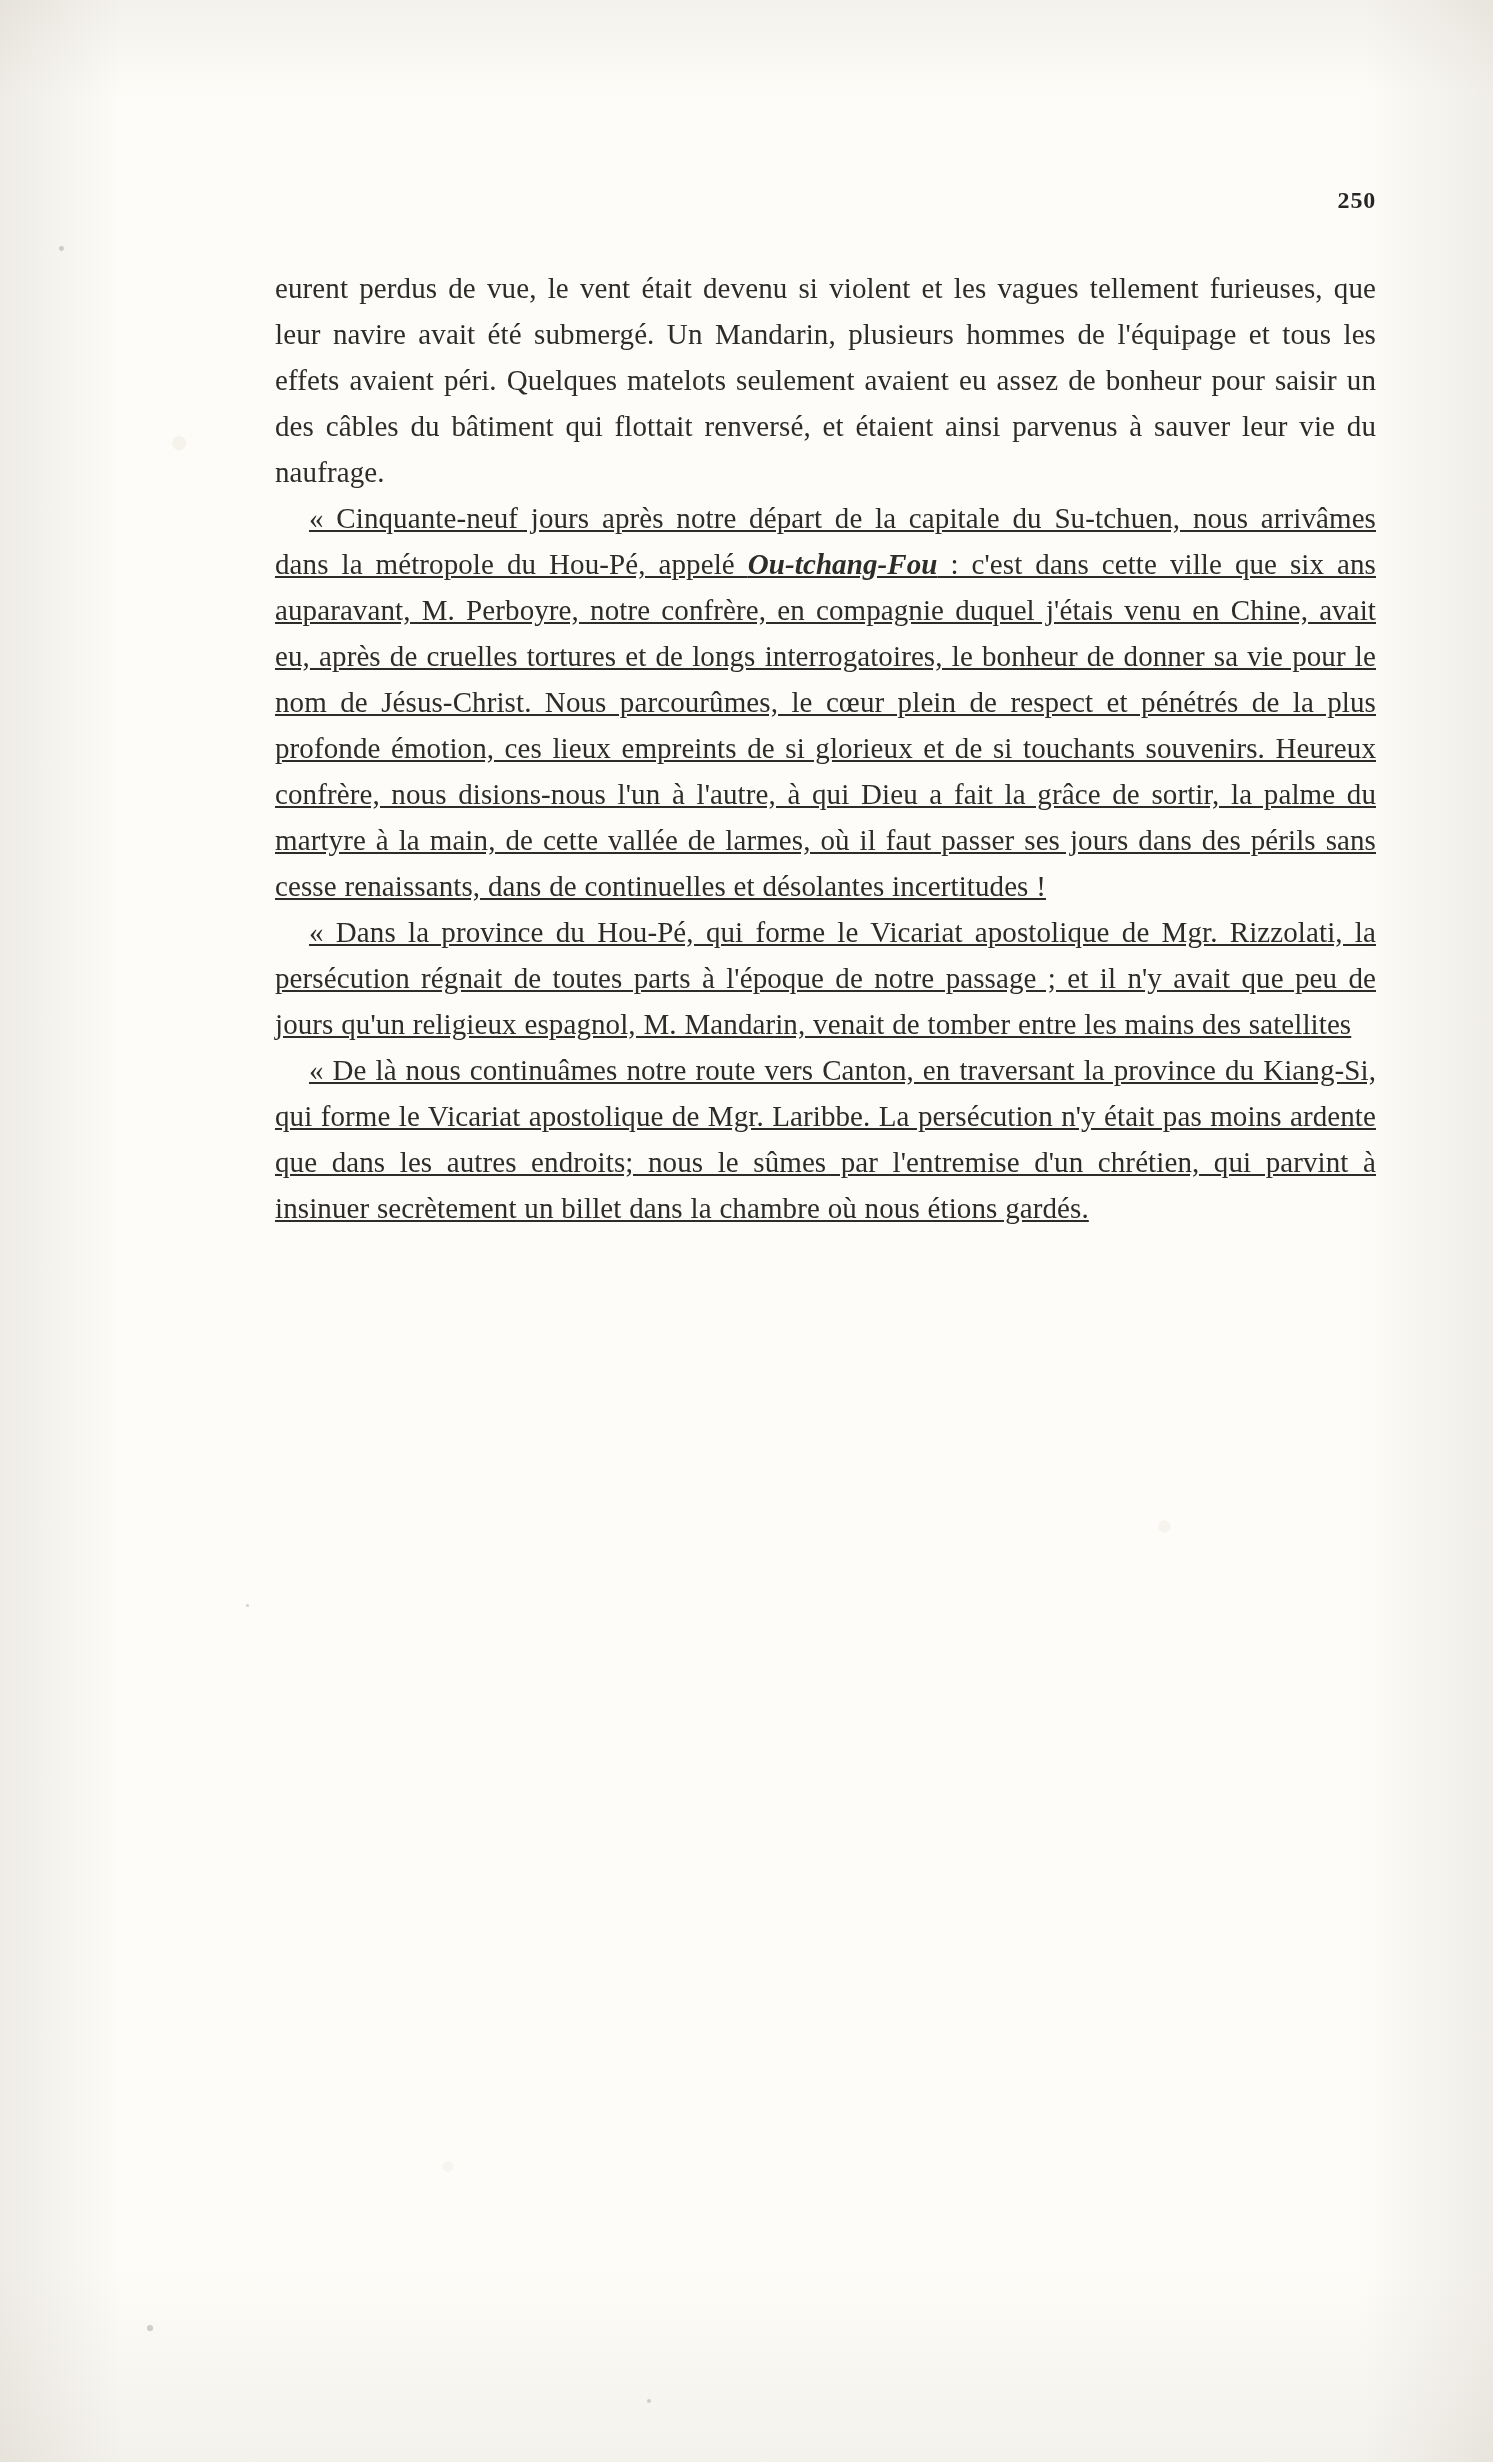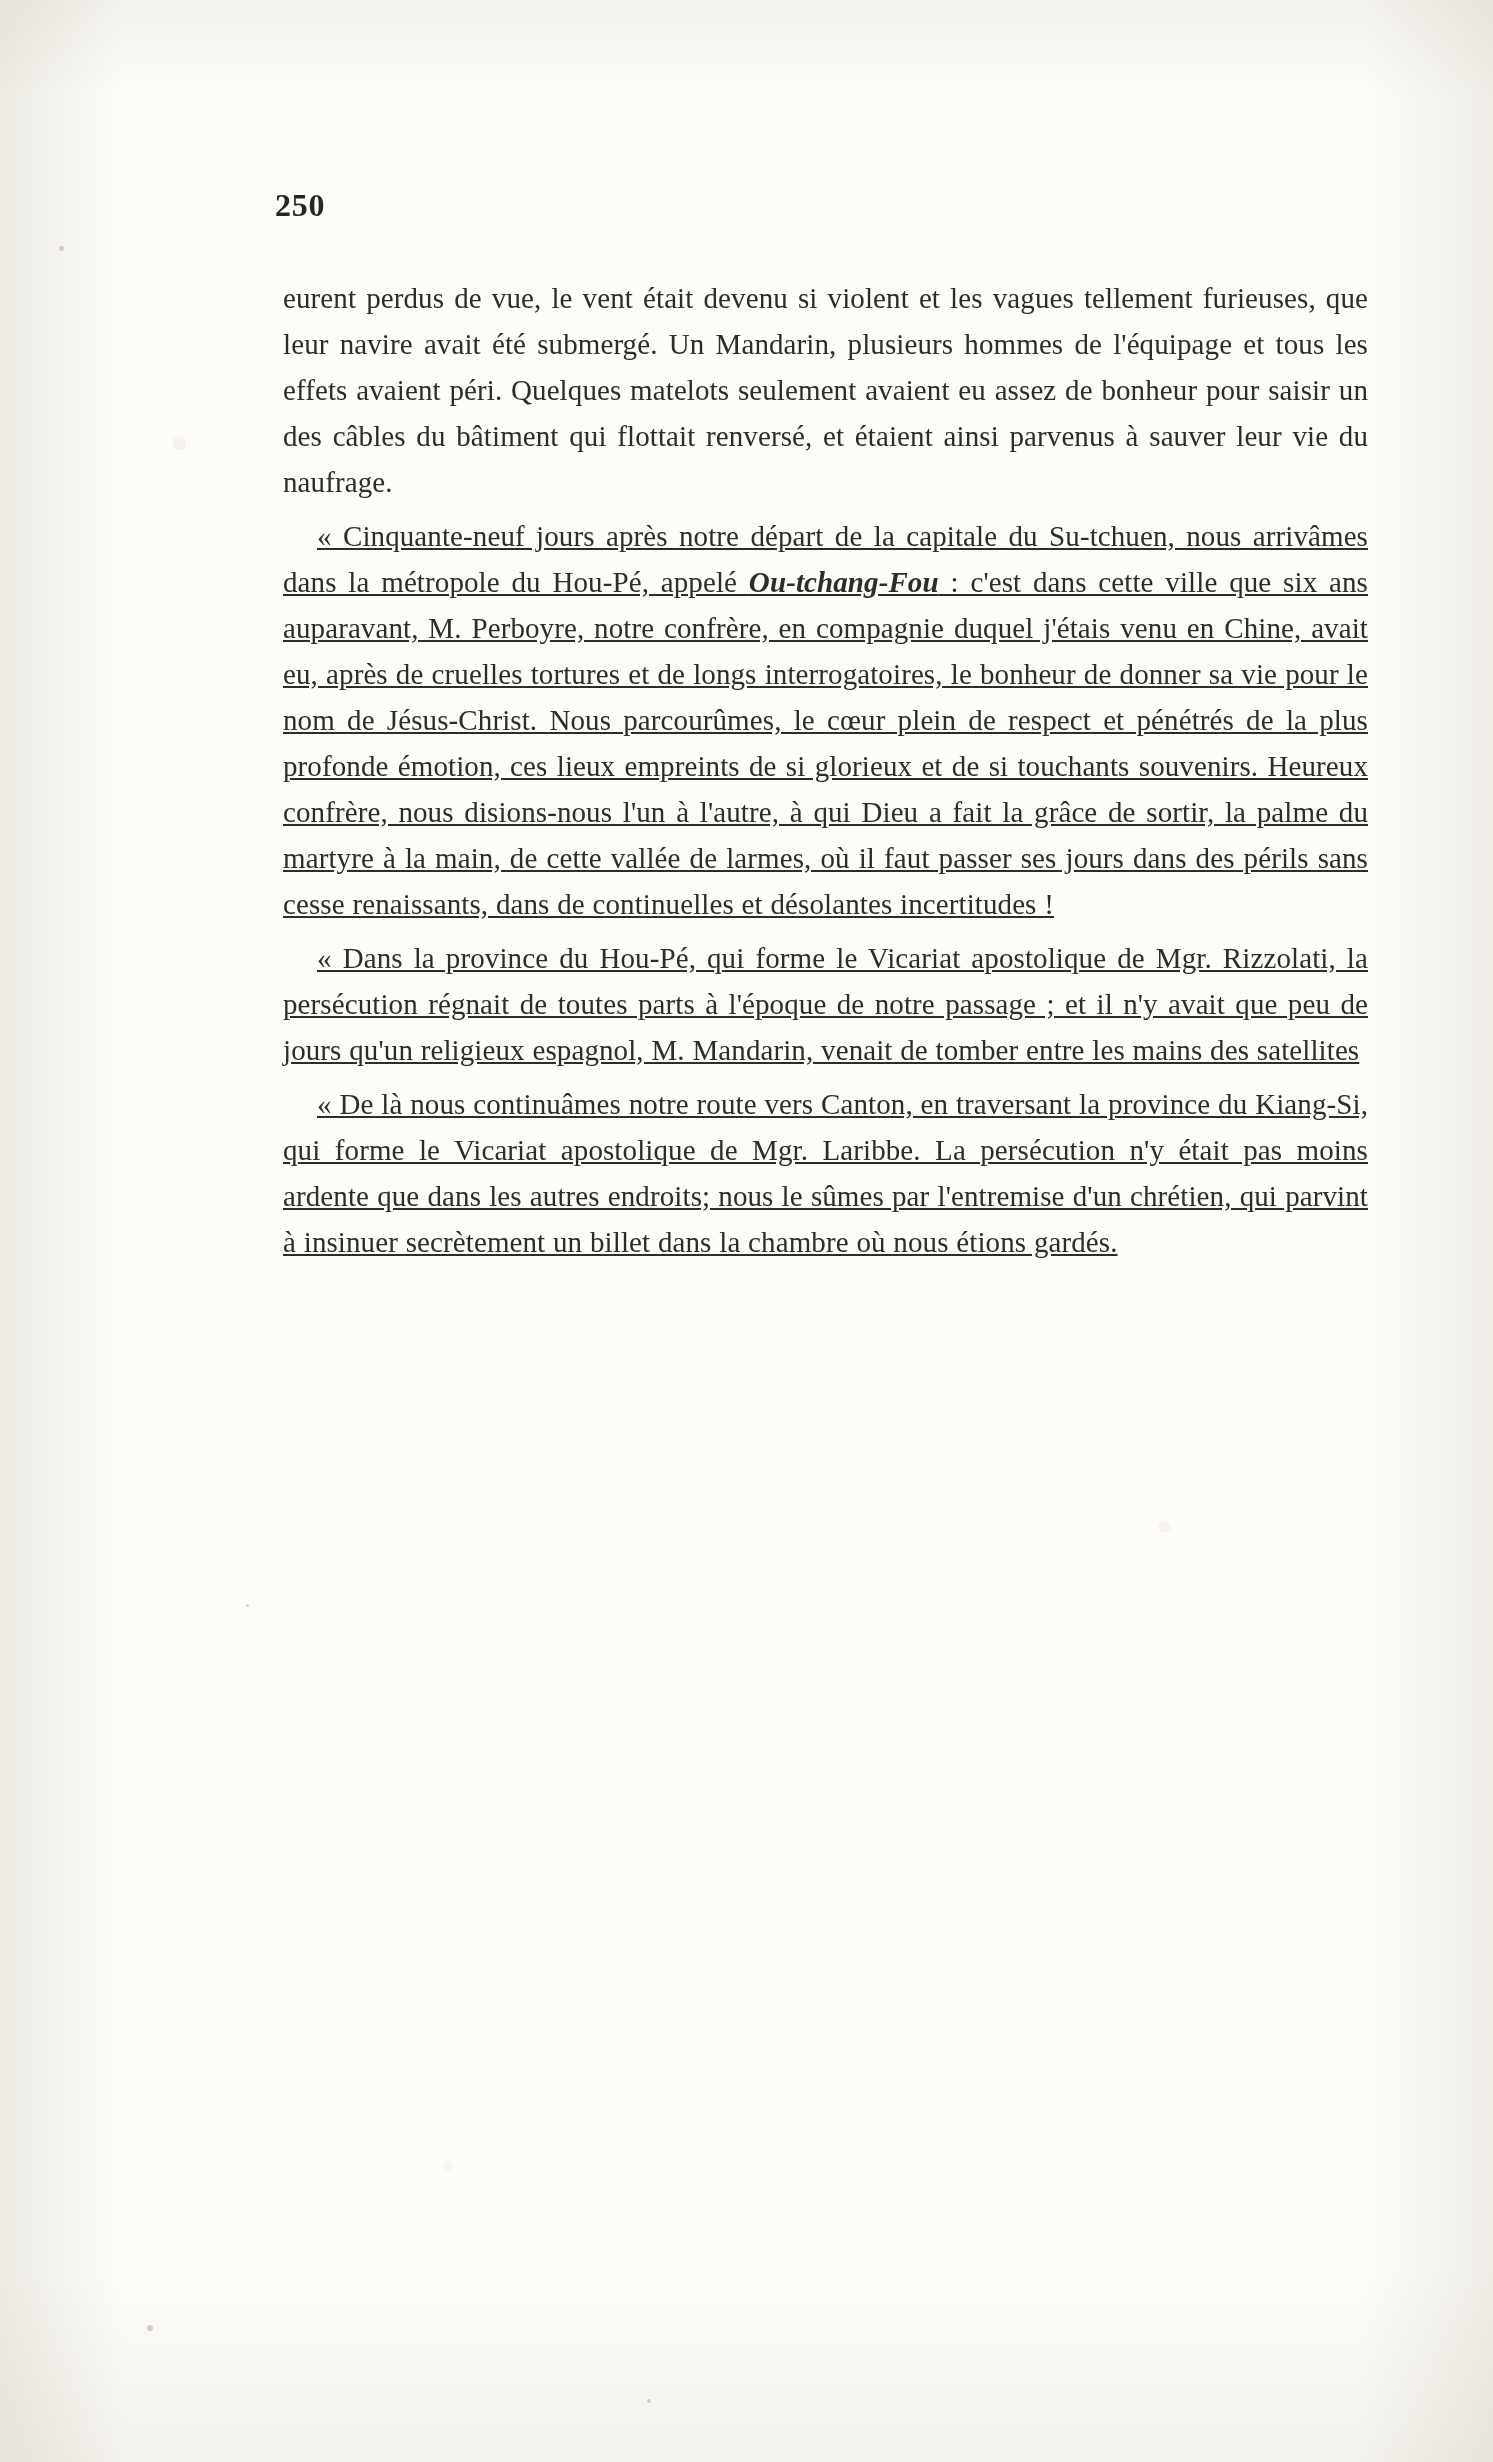--- a/index.html
+++ b/index.html
@@ -25,30 +25,30 @@
       radial-gradient(circle at 78% 62%, rgba(205,195,175,0.15) 0 5.7px, rgba(255,255,255,0) 6.5px),
       radial-gradient(circle at 30% 88%, rgba(200,190,170,0.12) 0 4.9px, rgba(255,255,255,0) 5.7px);
   }
   .text-block {
     position: absolute;
     left: 275px;
     top: 187px;
     width: 1101px;
   }
   .folio {
-    text-align: left;
-    font-size: 32px;
+    text-align: right;
+    font-size: 24px;
     font-weight: 700;
     letter-spacing: 0.8px;
     color: #262626;
     margin: 0 0 51px 0;
     font-family: "Liberation Serif", serif;
   }
   p.para {
-    margin: 8px;
+    margin: 0;
     font-size: 29px;
     line-height: 46px;
     text-align: justify;
     text-justify: inter-word;
     color: #2e2c29;
     letter-spacing: 0.1px;
     word-spacing: 0.4px;
   }
   p.para.indent {
     text-indent: 34px;

